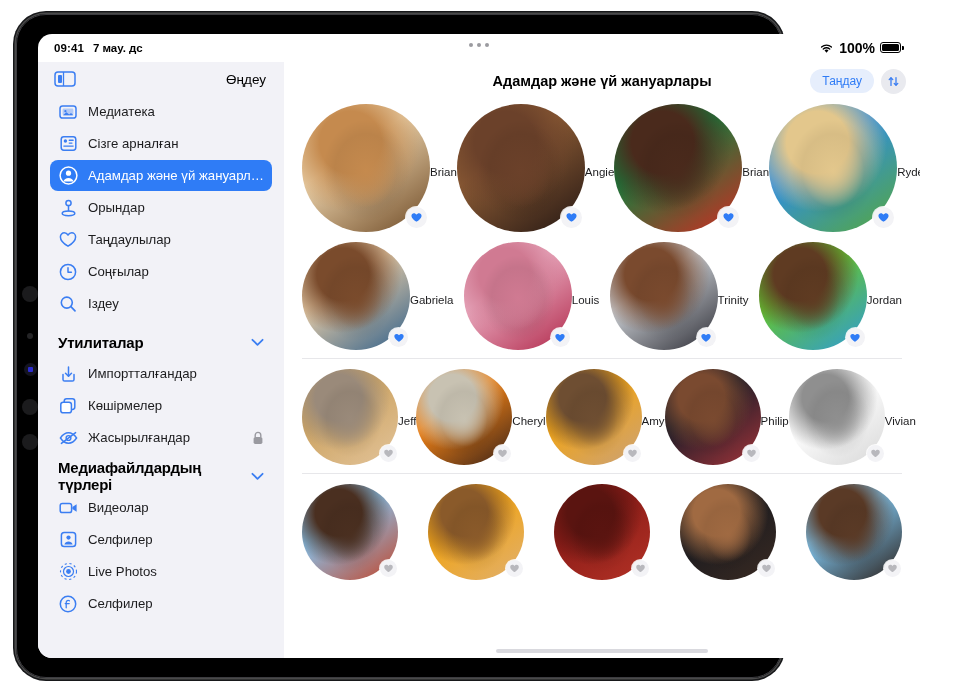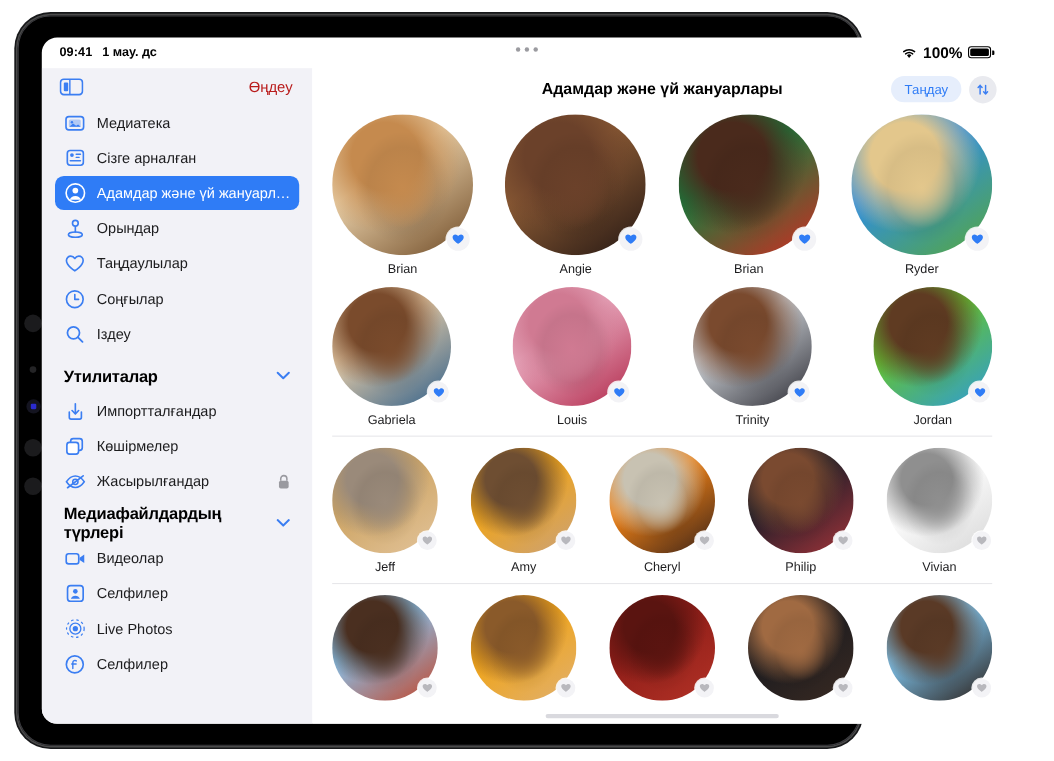--- a/index.html
+++ b/index.html
@@ -107,21 +107,21 @@
     position: relative;
   }
   #sidebar-toolbar {
     height: 34px;
     display: flex; align-items: center;
     justify-content: space-between;
     padding: 0 4px;
   }
   #sidebar-toggle-icon { width: 22px; height: 18px; display:block; }
   #edit-button {
-    color: #b91c1c; font-size: 13.5px;
+    color: #000000; font-size: 13.5px;
     padding: 2px 2px;
     cursor: pointer;
   }
   #photos-title {
     font-size: 27px; font-weight: bold;
     color: #000; letter-spacing: -0.4px;
     padding: 4px 6px 10px 6px;
   }
   .nav-item {
     display: flex; align-items: center;
@@ -208,21 +208,21 @@
     padding: 0 18px;
     position: relative;
   }
   .people-row {
     display: flex;
     justify-content: space-between;
     align-items: flex-start;
   }
   .people-row.sep { border-top: 1px solid #e7e7ea; padding-top: 10px; }
   .person {
-    display: flex; flex-direction: column; align-items: center;
+    display: flex; flex-direction: row; align-items: center;
     cursor: pointer;
   }
   .avatar-wrap { position: relative; }
   .avatar {
     border-radius: 50%;
     overflow: hidden;
     position: relative;
     background: #d7d7dc;
   }
   .avatar .layer { position:absolute; inset:0; }
@@ -275,21 +275,21 @@
   <div class="side-btn" id="btn-mic-dot"></div>
   <div class="side-btn" id="btn-indicator"></div>
   <div class="side-btn" id="btn-vol-dn"></div>
   <div class="side-btn" id="btn-extra"></div>
 
   <div id="screen">
 
     <div id="status-bar">
       <div id="status-left">
         <span id="status-time">09:41</span>
-        <span id="status-date">1 мау. дс</span>
+        <span id="status-date">7 мау. дс</span>
       </div>
       <div id="status-center">
         <span></span>
         <span></span>
         <span></span>
       </div>
       <div id="status-right">
         <svg class="wifi-icon" viewBox="0 0 16 12">
           <path d="M8 10.6 L10.2 7.9 A3.4 3.4 0 0 0 5.8 7.9 Z" fill="#000"></path>
           <path d="M2.6 4.3 A8.4 8.4 0 0 1 13.4 4.3" stroke="#000" stroke-width="1.5" fill="none" stroke-linecap="round"></path>
@@ -624,43 +624,43 @@
                   <div class="badge">
                     <svg width="11" height="11" viewBox="0 0 18 18">
                       <path d="M9 14.8 C9 14.8 2 10.7 2 6.5 C2 4.3 3.7 3 5.4 3 C6.9 3 8.2 3.9 9 5 C9.8 3.9 11.1 3 12.6 3 C14.3 3 16 4.3 16 6.5 C16 10.7 9 14.8 9 14.8 Z" fill="#b8b8bd"></path>
                     </svg>
                   </div>
                 </div>
                 <div class="person-name">Jeff</div>
               </div>
               <div class="person size-sm">
                 <div class="avatar-wrap">
+                  <div class="avatar" style="background: radial-gradient(circle at 38% 30%, rgb(200, 194, 178) 0%, rgb(200, 194, 178) 26%, rgba(0, 0, 0, 0) 58%), linear-gradient(145deg, rgb(240, 130, 22) 0%, rgb(240, 130, 22) 38%, rgb(58, 34, 24) 100%);">
+                    <div class="layer" style="background: radial-gradient(34% 40% at 50% 52%, rgb(200, 194, 178) 0%, rgba(0, 0, 0, 0.05) 72%, rgba(0, 0, 0, 0) 100%);"></div>
+                  </div>
+                  <div class="badge">
+                    <svg width="11" height="11" viewBox="0 0 18 18">
+                      <path d="M9 14.8 C9 14.8 2 10.7 2 6.5 C2 4.3 3.7 3 5.4 3 C6.9 3 8.2 3.9 9 5 C9.8 3.9 11.1 3 12.6 3 C14.3 3 16 4.3 16 6.5 C16 10.7 9 14.8 9 14.8 Z" fill="#b8b8bd"></path>
+                    </svg>
+                  </div>
+                </div>
+                <div class="person-name">Cheryl</div>
+              </div>
+              <div class="person size-sm">
+                <div class="avatar-wrap">
                   <div class="avatar" style="background: radial-gradient(circle at 38% 30%, rgb(110, 78, 50) 0%, rgb(110, 78, 50) 26%, rgba(0, 0, 0, 0) 58%), linear-gradient(145deg, rgb(240, 164, 23) 0%, rgb(240, 164, 23) 38%, rgb(202, 162, 122) 100%);">
                     <div class="layer" style="background: radial-gradient(34% 40% at 50% 52%, rgb(110, 78, 50) 0%, rgba(0, 0, 0, 0.05) 72%, rgba(0, 0, 0, 0) 100%);"></div>
                   </div>
                   <div class="badge">
                     <svg width="11" height="11" viewBox="0 0 18 18">
                       <path d="M9 14.8 C9 14.8 2 10.7 2 6.5 C2 4.3 3.7 3 5.4 3 C6.9 3 8.2 3.9 9 5 C9.8 3.9 11.1 3 12.6 3 C14.3 3 16 4.3 16 6.5 C16 10.7 9 14.8 9 14.8 Z" fill="#b8b8bd"></path>
                     </svg>
                   </div>
                 </div>
                 <div class="person-name">Amy</div>
-              </div>
-              <div class="person size-sm">
-                <div class="avatar-wrap">
-                  <div class="avatar" style="background: radial-gradient(circle at 38% 30%, rgb(200, 194, 178) 0%, rgb(200, 194, 178) 26%, rgba(0, 0, 0, 0) 58%), linear-gradient(145deg, rgb(240, 130, 22) 0%, rgb(240, 130, 22) 38%, rgb(58, 34, 24) 100%);">
-                    <div class="layer" style="background: radial-gradient(34% 40% at 50% 52%, rgb(200, 194, 178) 0%, rgba(0, 0, 0, 0.05) 72%, rgba(0, 0, 0, 0) 100%);"></div>
-                  </div>
-                  <div class="badge">
-                    <svg width="11" height="11" viewBox="0 0 18 18">
-                      <path d="M9 14.8 C9 14.8 2 10.7 2 6.5 C2 4.3 3.7 3 5.4 3 C6.9 3 8.2 3.9 9 5 C9.8 3.9 11.1 3 12.6 3 C14.3 3 16 4.3 16 6.5 C16 10.7 9 14.8 9 14.8 Z" fill="#b8b8bd"></path>
-                    </svg>
-                  </div>
-                </div>
-                <div class="person-name">Cheryl</div>
               </div>
               <div class="person size-sm">
                 <div class="avatar-wrap">
                   <div class="avatar" style="background: radial-gradient(circle at 38% 30%, rgb(122, 74, 48) 0%, rgb(122, 74, 48) 26%, rgba(0, 0, 0, 0) 58%), linear-gradient(145deg, rgb(29, 29, 40) 0%, rgb(29, 29, 40) 38%, rgb(164, 52, 58) 100%);">
                     <div class="layer" style="background: radial-gradient(34% 40% at 50% 52%, rgb(122, 74, 48) 0%, rgba(0, 0, 0, 0.05) 72%, rgba(0, 0, 0, 0) 100%);"></div>
                   </div>
                   <div class="badge">
                     <svg width="11" height="11" viewBox="0 0 18 18">
                       <path d="M9 14.8 C9 14.8 2 10.7 2 6.5 C2 4.3 3.7 3 5.4 3 C6.9 3 8.2 3.9 9 5 C9.8 3.9 11.1 3 12.6 3 C14.3 3 16 4.3 16 6.5 C16 10.7 9 14.8 9 14.8 Z" fill="#b8b8bd"></path>
                     </svg>

